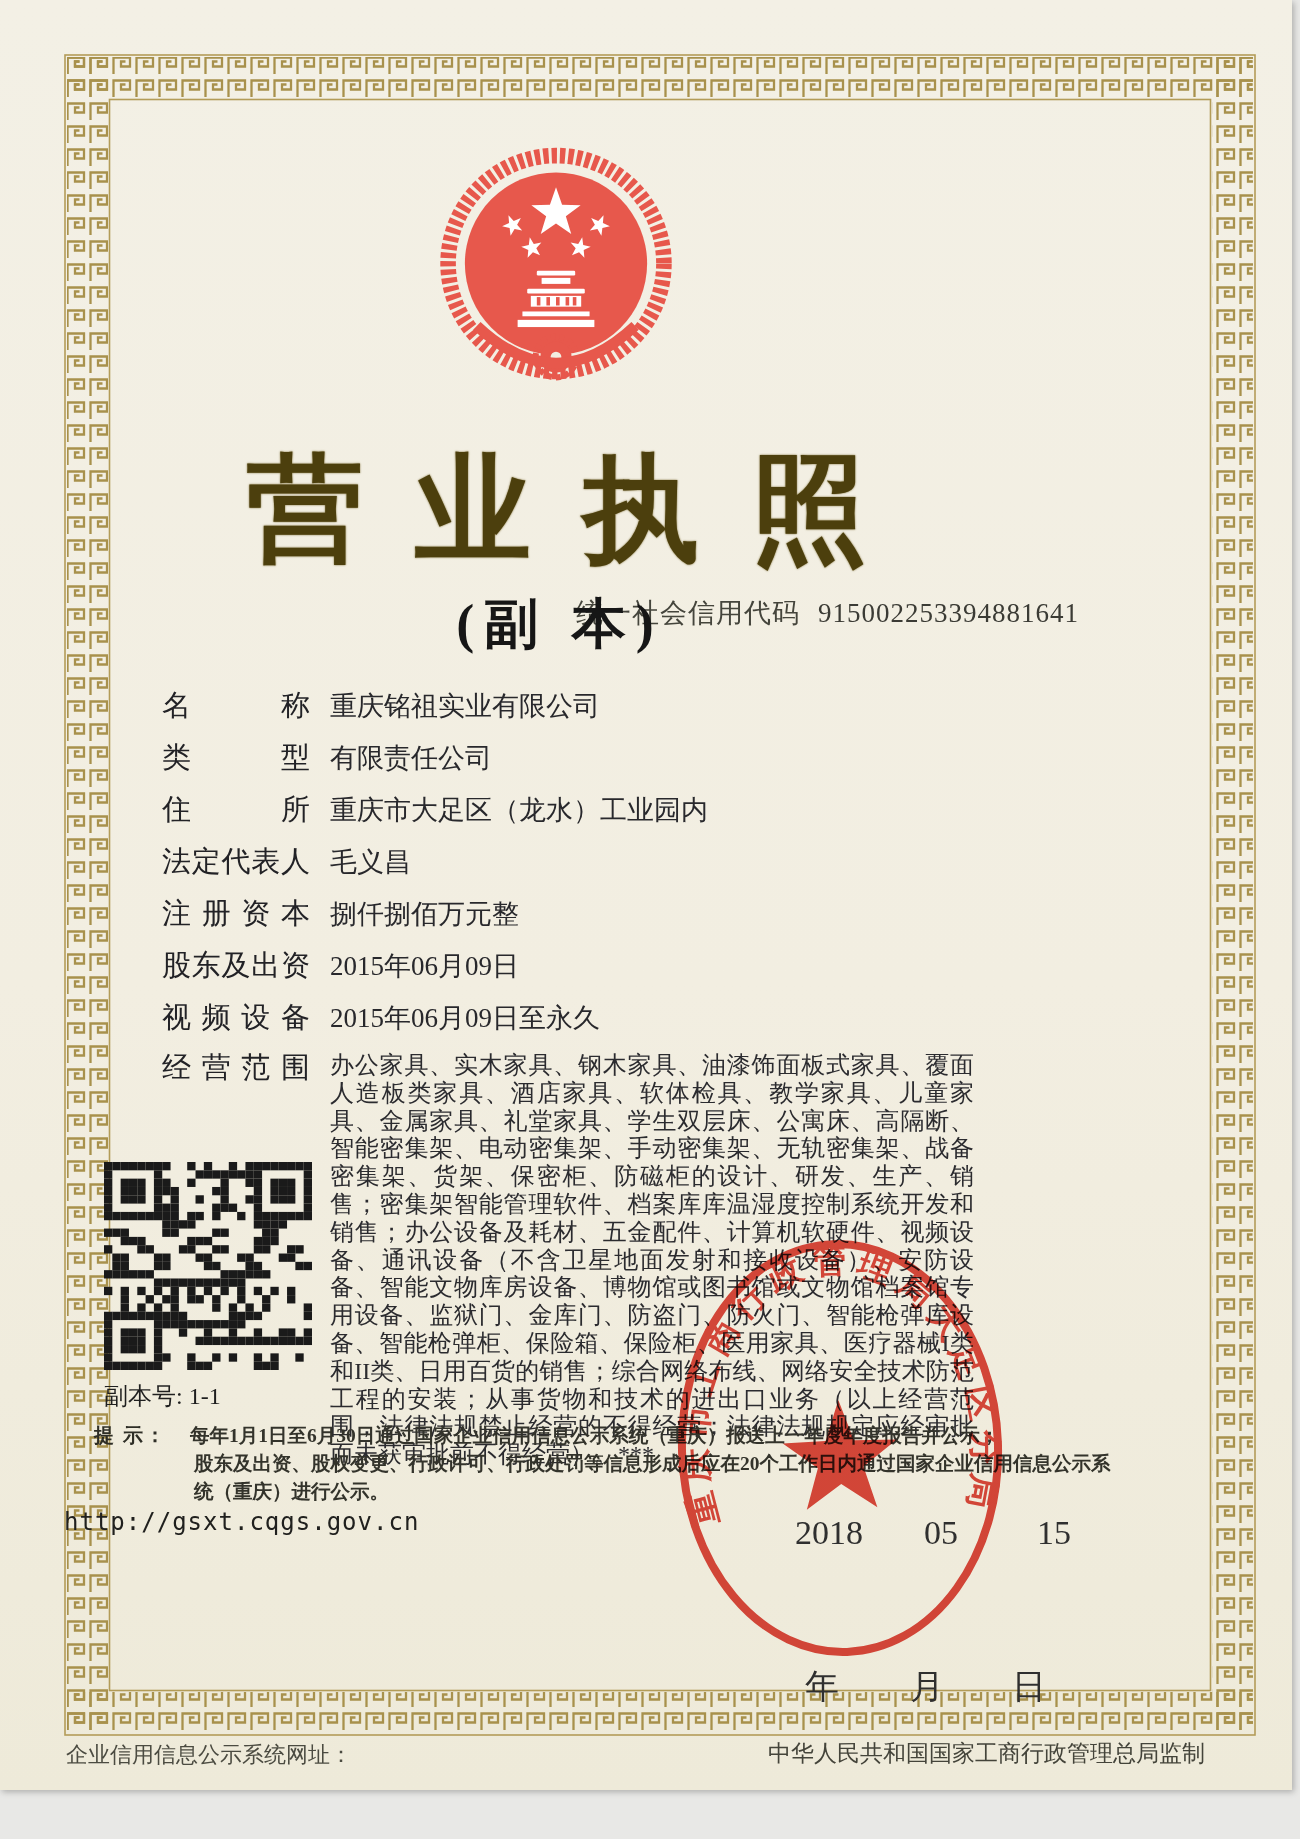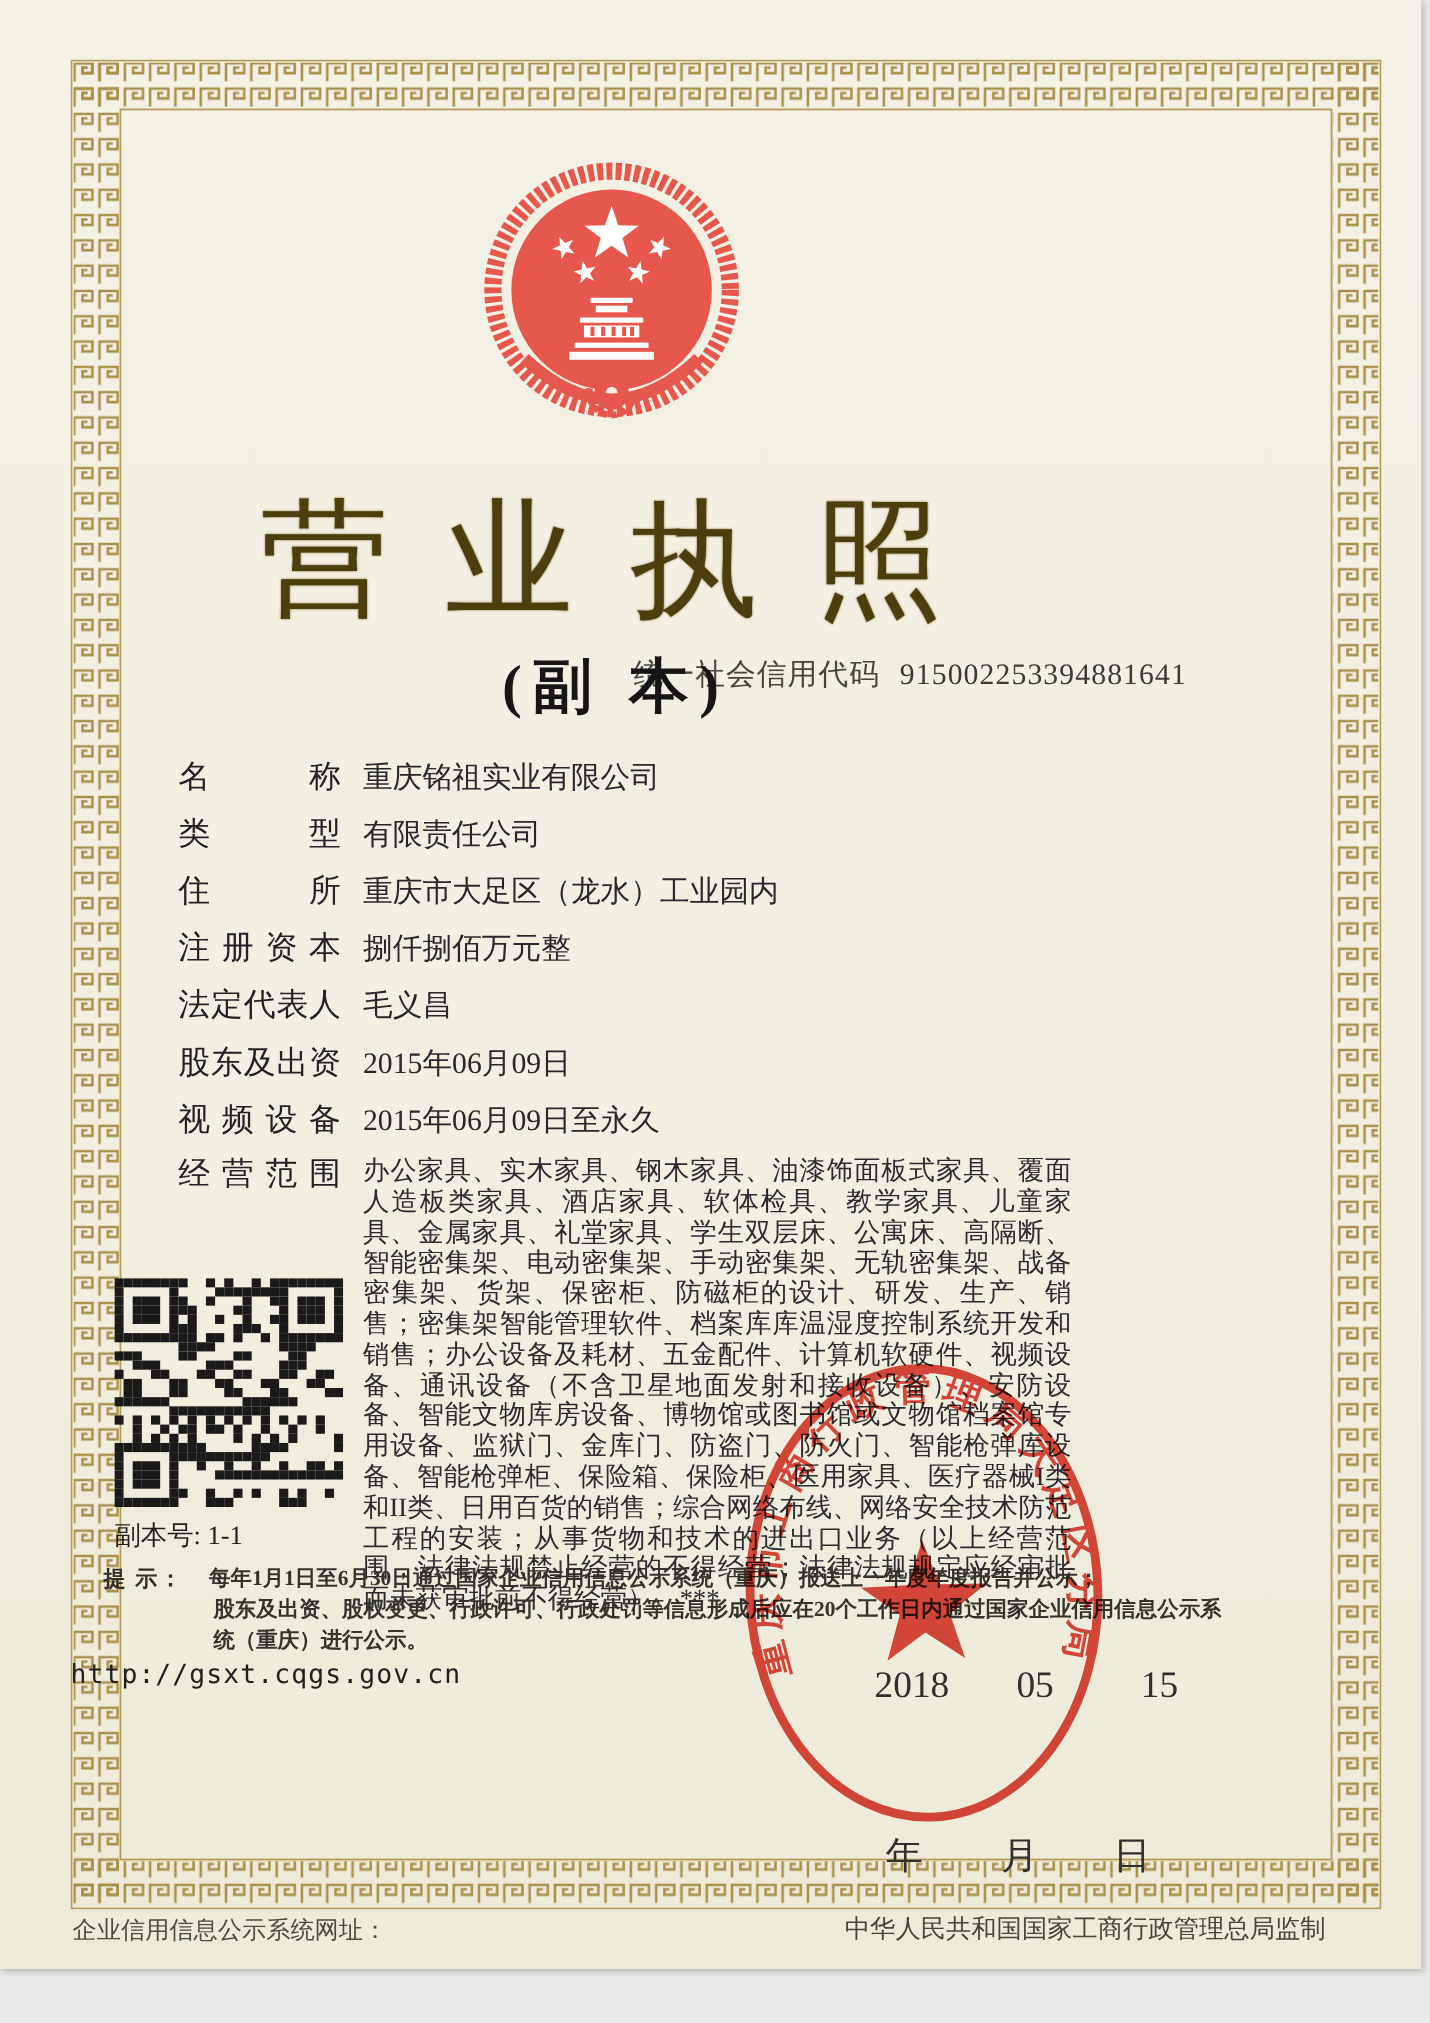--- a/index.html
+++ b/index.html
@@ -10,22 +10,22 @@
     position:relative;overflow:hidden;
   }
   .paper{
     position:absolute;left:0;top:0;width:1292px;height:1790px;
     background:linear-gradient(180deg,#f3f0e5 0%,#f2eee1 55%,#eeead9 100%);
     box-shadow:2px 2px 6px rgba(0,0,0,.25);
   }
   .frame{position:absolute;left:64px;top:54px;}
   .emblem{position:absolute;left:436px;top:146px;}
   .title{
-    position:absolute;left:237px;top:452px;
-    font-size:116px;font-weight:normal;line-height:1;
+    position:absolute;left:247px;top:452px;
+    font-size:116px;font-weight:bold;line-height:1;
     letter-spacing:52px;white-space:nowrap;
     color:#4c3f0d;text-shadow:0 0 2px #6b5a1e;
   }
   .credit{
     position:absolute;left:576px;top:595px;
     font-size:27px;color:#45453c;white-space:nowrap;letter-spacing:1px;
   }
   .credit .ccv{margin-left:18px;color:#3b3b35;}
   .copytype{
     position:absolute;left:360px;top:588px;width:400px;text-align:center;
@@ -135,26 +135,26 @@
       </div>
       <div class="frow">
         <span class="flabel">类型</span>
         <span class="fvalue">有限责任公司</span>
       </div>
       <div class="frow">
         <span class="flabel">住所</span>
         <span class="fvalue">重庆市大足区（龙水）工业园内</span>
       </div>
       <div class="frow">
+        <span class="flabel">法定代表人</span>
+        <span class="fvalue">毛义昌</span>
+      </div>
+      <div class="frow">
         <span class="flabel">注册资本</span>
         <span class="fvalue">捌仟捌佰万元整</span>
-      </div>
-      <div class="frow">
-        <span class="flabel">法定代表人</span>
-        <span class="fvalue">毛义昌</span>
       </div>
       <div class="frow">
         <span class="flabel">股东及出资</span>
         <span class="fvalue">2015年06月09日</span>
       </div>
       <div class="frow">
         <span class="flabel">视频设备</span>
         <span class="fvalue">2015年06月09日至永久</span>
       </div>
       <div class="frow scope-row">

